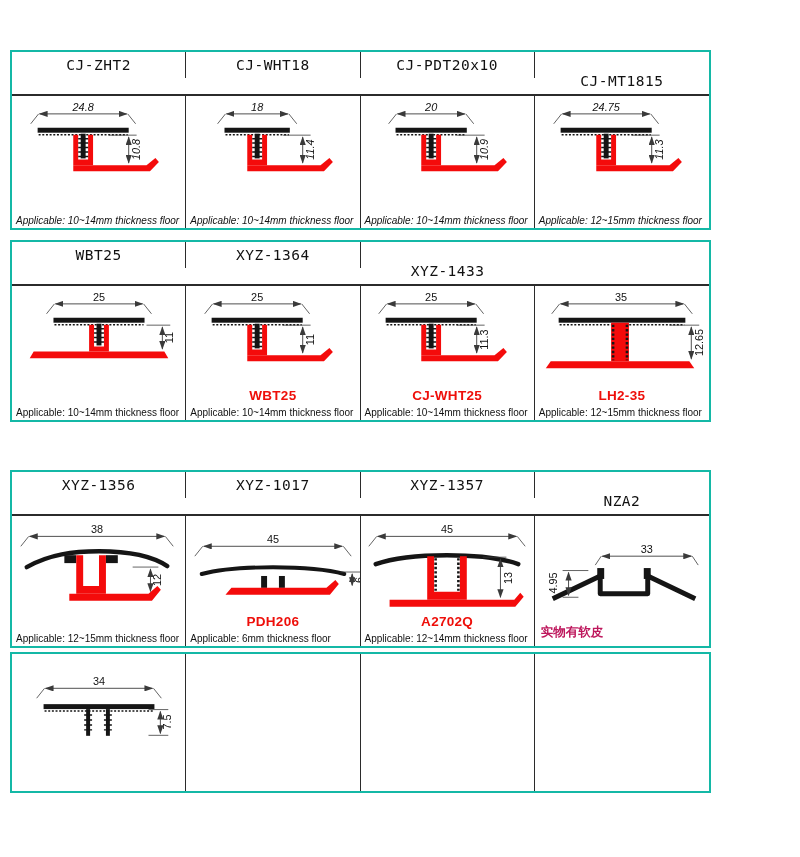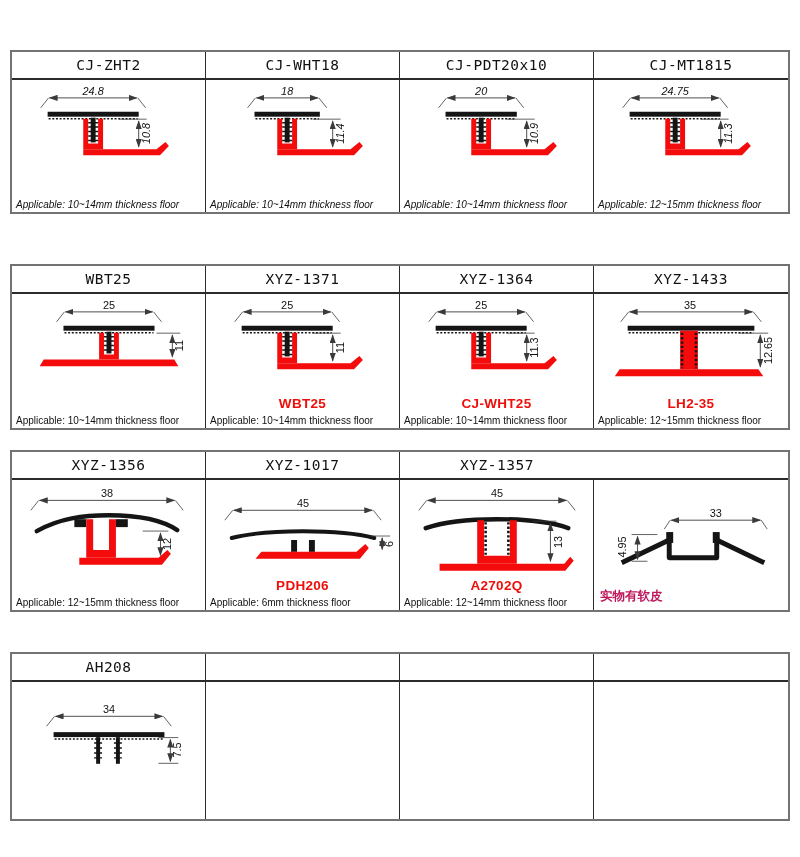--- a/index.html
+++ b/index.html
@@ -1,25 +1,25 @@
 <!DOCTYPE html>
 <html><head>
 <meta charset="utf-8">
 <style>
   html,body{margin:0;padding:0;background:#fff;}
   body{width:800px;height:857px;position:relative;overflow:hidden;
        font-family:"Liberation Sans",sans-serif;color:#111;}
-  .group{position:absolute;left:10px;width:780px;box-sizing:border-box;
-         border:2px solid #737373;background:#fff;}
+  .group{position:absolute;left:10px;width:701px;box-sizing:border-box;
+         border:2px solid #14b8a6;background:#fff;}
   .hdr{display:grid;grid-template-columns:repeat(4,1fr);border-bottom:2px solid #2b2b2b;}
   .hdr>div{height:26px;display:flex;align-items:center;justify-content:center;
            border-right:1px solid #2b2b2b;
            font-family:"DejaVu Sans Mono",monospace;font-size:14.5px;font-weight:500;
            letter-spacing:.5px;}
-  .hdr>div:last-child{border-right:none;}
+  .hdr>div:last-child{border-right:none;margin-top:16px;}
   .bdy{display:grid;grid-template-columns:repeat(4,1fr);}
   .cell{position:relative;border-right:1px solid #2b2b2b;overflow:hidden;}
   .cell:last-child{border-right:none;}
   .g1 .cell{height:132px;font-style:italic;} .g2 .cell{height:134px;} .g3 .cell{height:130px;} .g4 .cell{height:137px;text-align:center;}
   .cell svg{position:absolute;top:2px;left:50%;transform:translateX(-50%);}
   .g3 .cell svg{top:6px;} .g4 .cell svg{top:12px;}
   .note{position:absolute;left:4px;bottom:2px;font-size:10px;white-space:nowrap;}
   .rlabel{position:absolute;left:0;right:0;bottom:17px;text-align:center;
           font-size:13.5px;font-weight:bold;color:#ee0f0a;letter-spacing:.3px;}
   .rnote{position:absolute;left:6px;bottom:5px;font-size:12.5px;color:#be185d;font-weight:bold;}
@@ -126,24 +126,23 @@
         <polygon class="red" points="72,68 146,68 155,60.5 158.5,64.5 149.5,74 72,74"></polygon>
         <line class="tick" x1="108" y1="37.5" x2="136" y2="37.5"></line>
         <line class="dl" x1="128" y1="39.5" x2="128" y2="65.5" marker-start="url(#ah)" marker-end="url(#ah)"></line>
         <text class="dt" transform="rotate(-90 139 52)" x="139" y="52" text-anchor="middle">11.3</text>
       </svg>
       <div class="note">Applicable: 12~15mm thickness floor</div>
     </div>
   </div>
 </div>
 
-<div class="group g2" style="top:264px">
+<div class="group g2" style="top:240px">
   <div class="hdr">
     <div>WBT25</div>
-    <div>XYZ-1371</div>
     <div>XYZ-1364</div>
     <div>XYZ-1433</div>
   </div>
   <div class="bdy">
 
     <div class="cell">
       <svg width="194" height="107" viewBox="0 0 196 108">
         <line class="dl" x1="54" y1="16" x2="142" y2="16" marker-start="url(#ah)" marker-end="url(#ah)"></line>
         <line class="tick" x1="53" y1="16" x2="45" y2="26"></line>
           <line class="tick" x1="143" y1="16" x2="151" y2="26"></line>
@@ -216,25 +215,26 @@
         <line class="tick" x1="146" y1="37.5" x2="176" y2="37.5"></line>
         <line class="dl" x1="168" y1="39.5" x2="168" y2="71.5" marker-start="url(#ah)" marker-end="url(#ah)"></line>
         <text class="dt" transform="rotate(-90 180 55)" x="180" y="55" text-anchor="middle">12.65</text>
       </svg>
       <div class="rlabel">LH2-35</div>
       <div class="note">Applicable: 12~15mm thickness floor</div>
     </div>
   </div>
 </div>
 
-<div class="group g3" style="top:450px">
+<div class="group g3" style="top:470px">
   <div class="hdr">
     <div>XYZ-1356</div>
     <div>XYZ-1017</div>
     <div>XYZ-1357</div>
+    <div>NZA2</div>
   </div>
   <div class="bdy">
 
     <div class="cell">
       <svg width="194" height="104" viewBox="0 0 196 104">
         <line class="dl" x1="28" y1="14" x2="164" y2="14" marker-start="url(#ah)" marker-end="url(#ah)"></line>
         <line class="tick" x1="27" y1="14" x2="19" y2="24"></line>
           <line class="tick" x1="165" y1="14" x2="173" y2="24"></line>
         <text class="dt" x="96" y="11" text-anchor="middle">38</text>
         <path class="capln" stroke-width="4.5" stroke-linecap="round" d="M25,45 C48,32 72,29 98,29 C130,29 152,34 167,44"></path>
@@ -299,26 +299,20 @@
         <line class="tick" x1="38" y1="75.5" x2="54" y2="75.5"></line>
         <line class="dl" x1="44" y1="50.5" x2="44" y2="73.5" marker-start="url(#ah)" marker-end="url(#ah)"></line>
         <text class="dt" transform="rotate(-90 32 61)" x="32" y="61" text-anchor="middle">4.95</text>
       </svg>
       <div class="rnote">实物有软皮</div>
     </div>
   </div>
 </div>
 
 <div class="group g4" style="top:652px">
-  <div class="hdr">
-    <div>AH208</div>
-    <div></div>
-    <div></div>
-    <div></div>
-  </div>
   <div class="bdy">
 
     <div class="cell">
       <svg width="194" height="104" viewBox="0 0 196 104">
         <line class="dl" x1="44" y1="22" x2="152" y2="22" marker-start="url(#ah)" marker-end="url(#ah)"></line>
         <line class="tick" x1="43" y1="22" x2="35" y2="32"></line>
           <line class="tick" x1="153" y1="22" x2="161" y2="32"></line>
         <text class="dt" x="98" y="19" text-anchor="middle">34</text>
         <rect class="blk" x="42" y="38" width="112" height="5"></rect>
         <line class="serr" x1="43" y1="45" x2="153" y2="45"></line>

